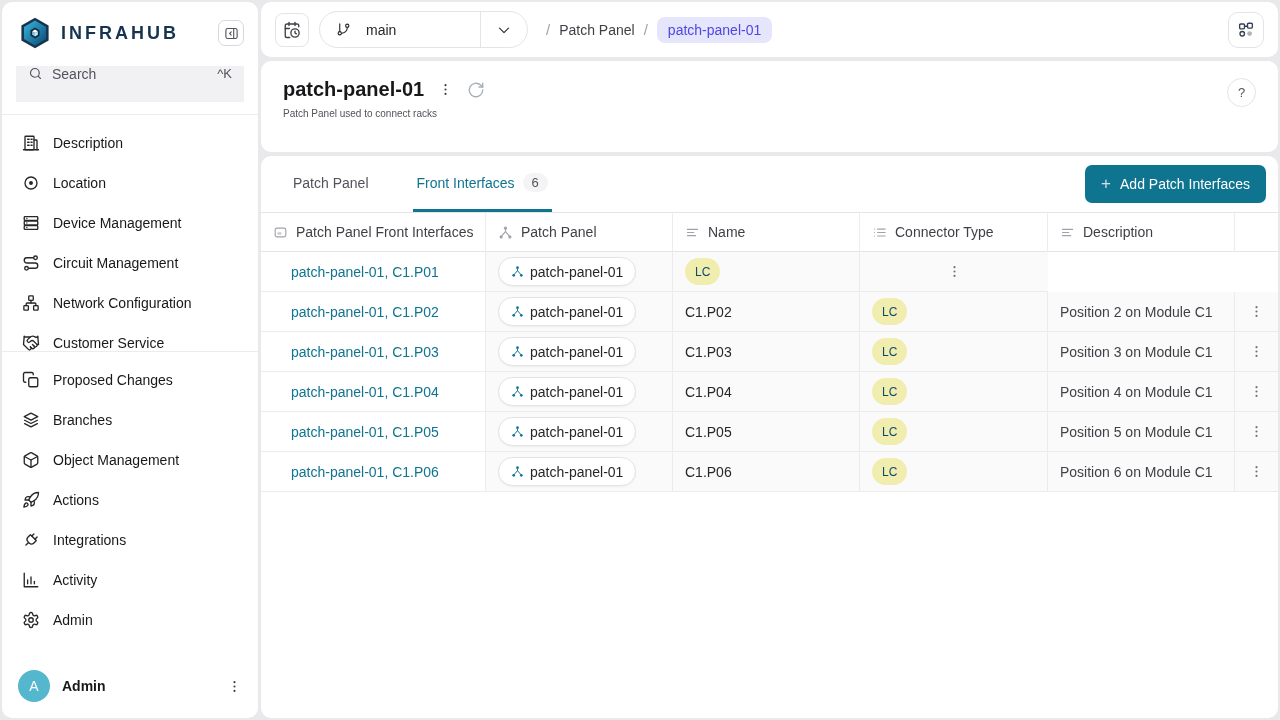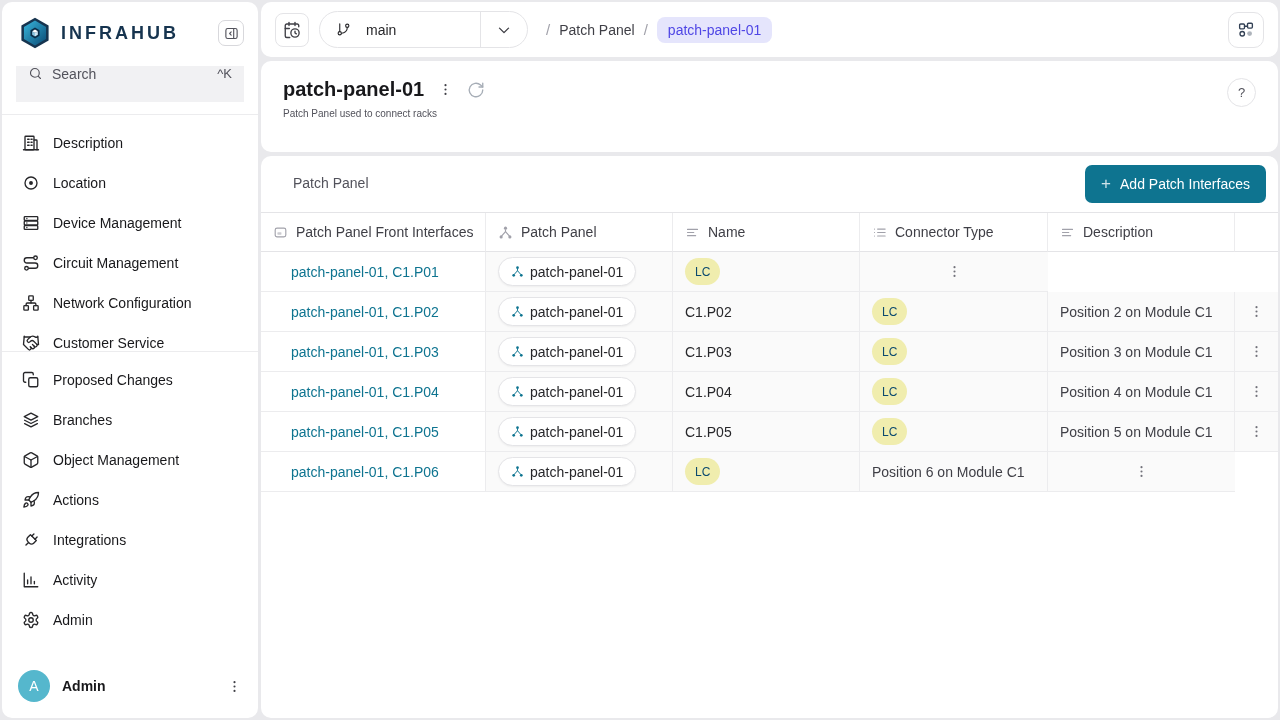--- a/index.html
+++ b/index.html
@@ -428,20 +428,24 @@
         </div>
         <p class="subtitle">Patch Panel used to connect racks</p>
       </div>
       <button class="help-btn">?</button>
     </section>
 
     <section class="content-card">
       <div class="tabs-row">
         <div class="tab">
           <span>Patch Panel</span>
+        </div>
+        <div class="tab active">
+          <span>Front Interfaces</span>
+          <span class="tab-count">6</span>
         </div>
         <div class="tabs-spacer"></div>
         <button class="add-btn">
           <span class="add-plus">+</span>
           <span>Add Patch Interfaces</span>
         </button>
       </div>
 
       <div>
         <div class="grid-row">
@@ -611,20 +615,21 @@
               <span class="cell-link">patch-panel-01, C1.P06</span>
             </div>
           <div class="td">
               <span class="pp-pill">
                 <svg class="ic ic-xs">
                   <use href="#i-hier"></use>
                 </svg>
                 <span>patch-panel-01</span>
               </span>
             </div>
+          <div class="td name-cell">C1.P06</div>
           <div class="td">
               <span class="lc-badge">LC</span>
             </div>
           <div class="td desc-cell">Position 6 on Module C1</div>
           <div class="td td-actions">
               <button class="row-kebab">
                 <svg class="ic ic-sm">
                   <use href="#i-dots-v"></use>
                 </svg>
               </button>

